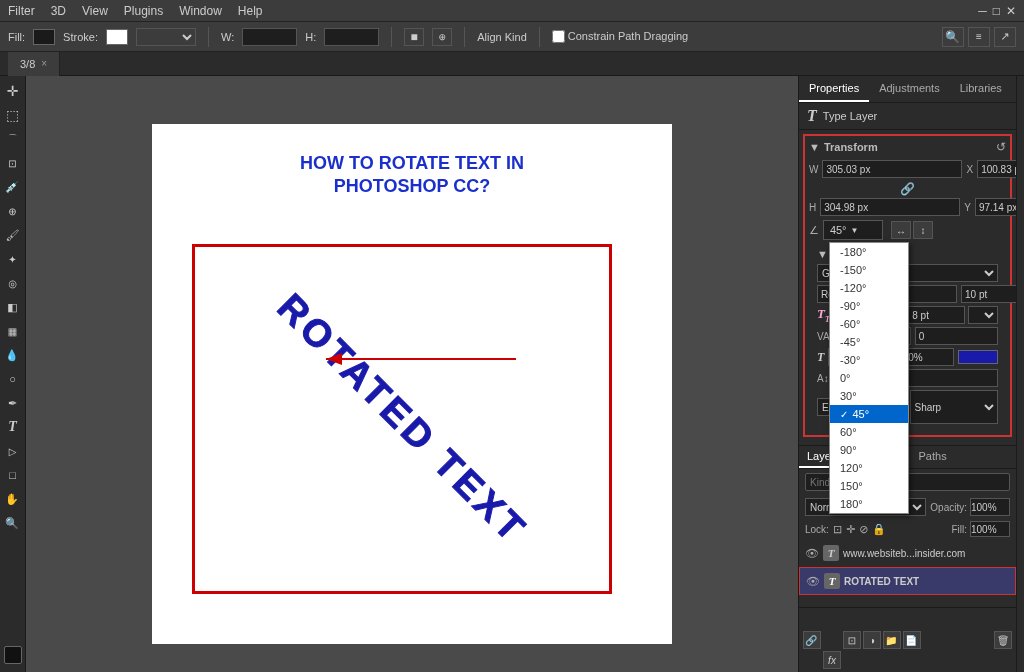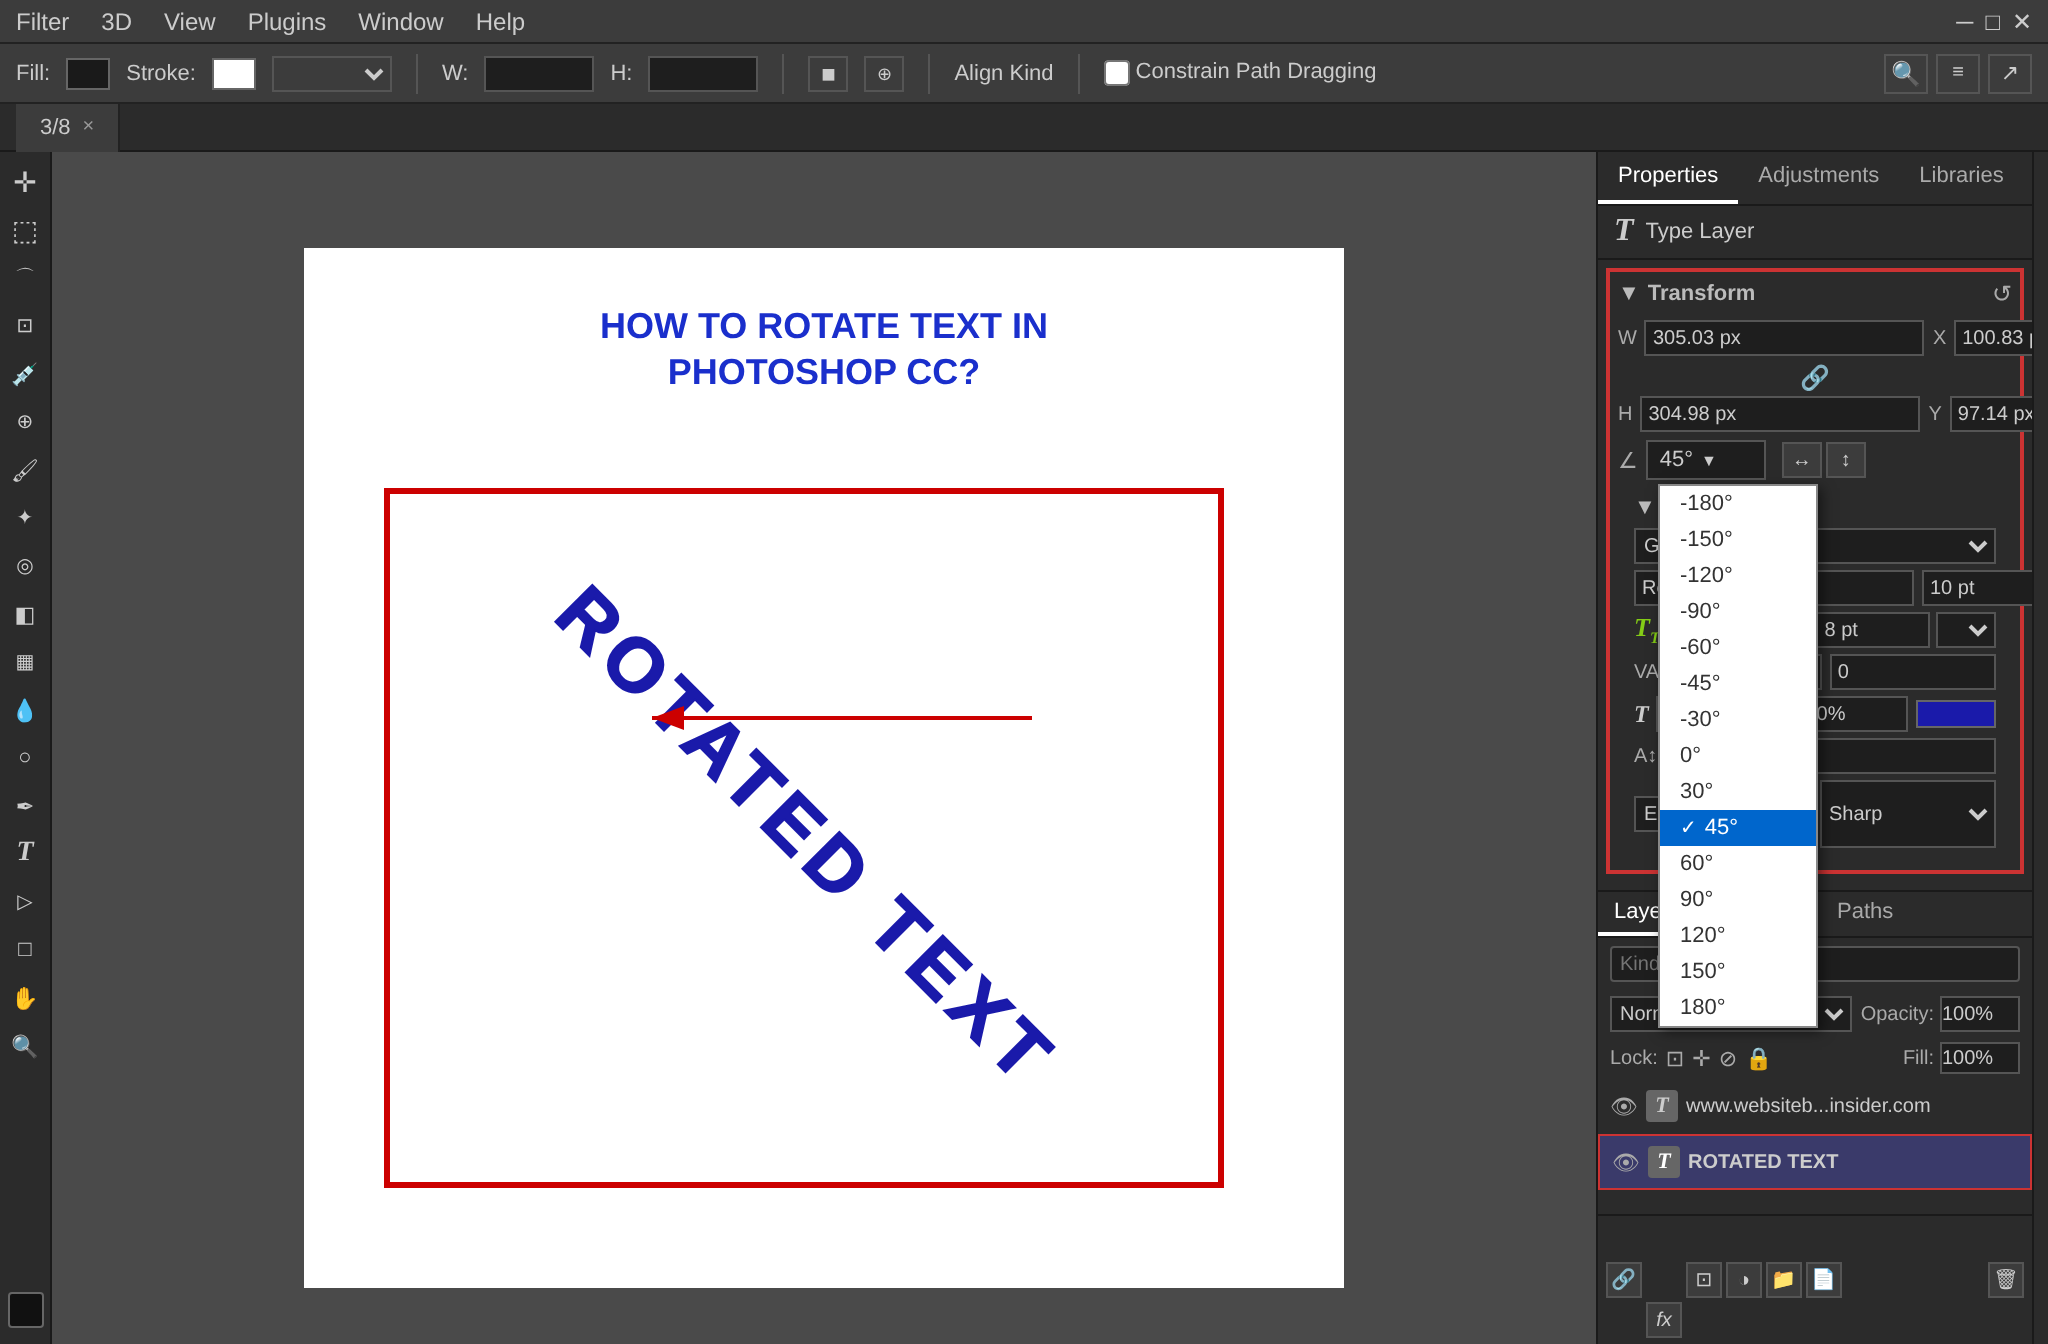--- a/index.html
+++ b/index.html
@@ -302,21 +302,21 @@
         </div>
         <select class="char-select">
           <option>Gill Sans Ul</option>
         </select>
         <div class="char-row">
           <input class="char-input" style="flex: 2 1 0%;" value="Regular">
           <input class="char-input" style="flex: 1 1 0%;" value="10 pt">
 
         </div>
         <div class="char-row" style="font-size:11px; gap:3px;">
-          <span style="font-weight:bold;font-style:italic;font-family:serif;color:#84cc16;font-size:13px;">T<sub style="font-size:8px;">T</sub></span>
+          <span style="font-weight:bold;font-style:italic;font-family:serif;color:#f9a8d4;font-size:13px;">T<sub style="font-size:8px;">T</sub></span>
           <input class="char-input" style="width: 35px;" value="10 pt">
           <span style="color:#aaa;font-size:10px;">VA</span>
           <input class="char-input" style="width: 35px;" value="8 pt">
           <select style="height:18px;background:#1e1e1e;border:1px solid #555;color:#ccc;font-size:9px;width:30px;"></select>
         </div>
         <div class="char-row">
           <span style="font-size:10px;color:#aaa;">VA</span>
           <select style="flex:1;height:18px;background:#1e1e1e;border:1px solid #555;color:#ccc;font-size:10px;">
             <option>VA Metrics</option>
           </select>

